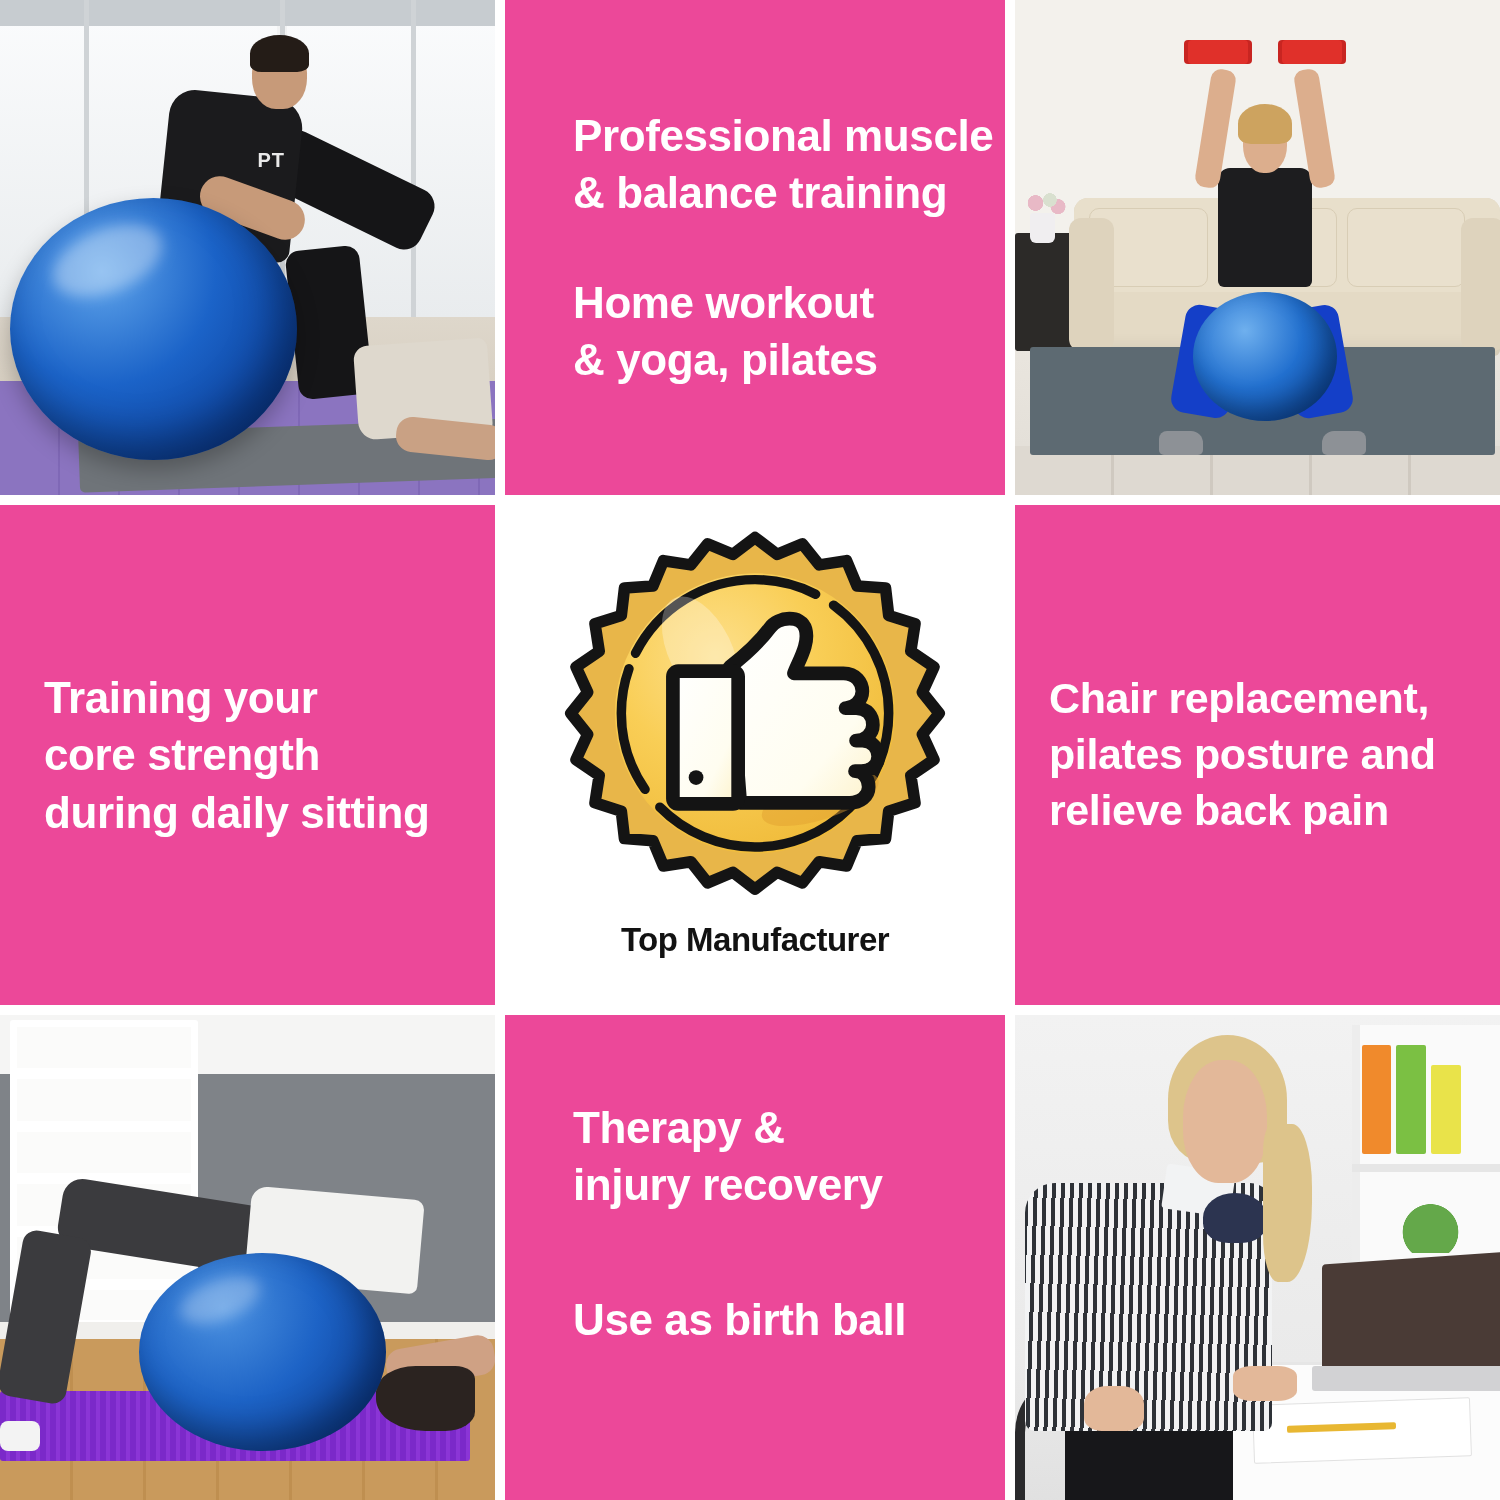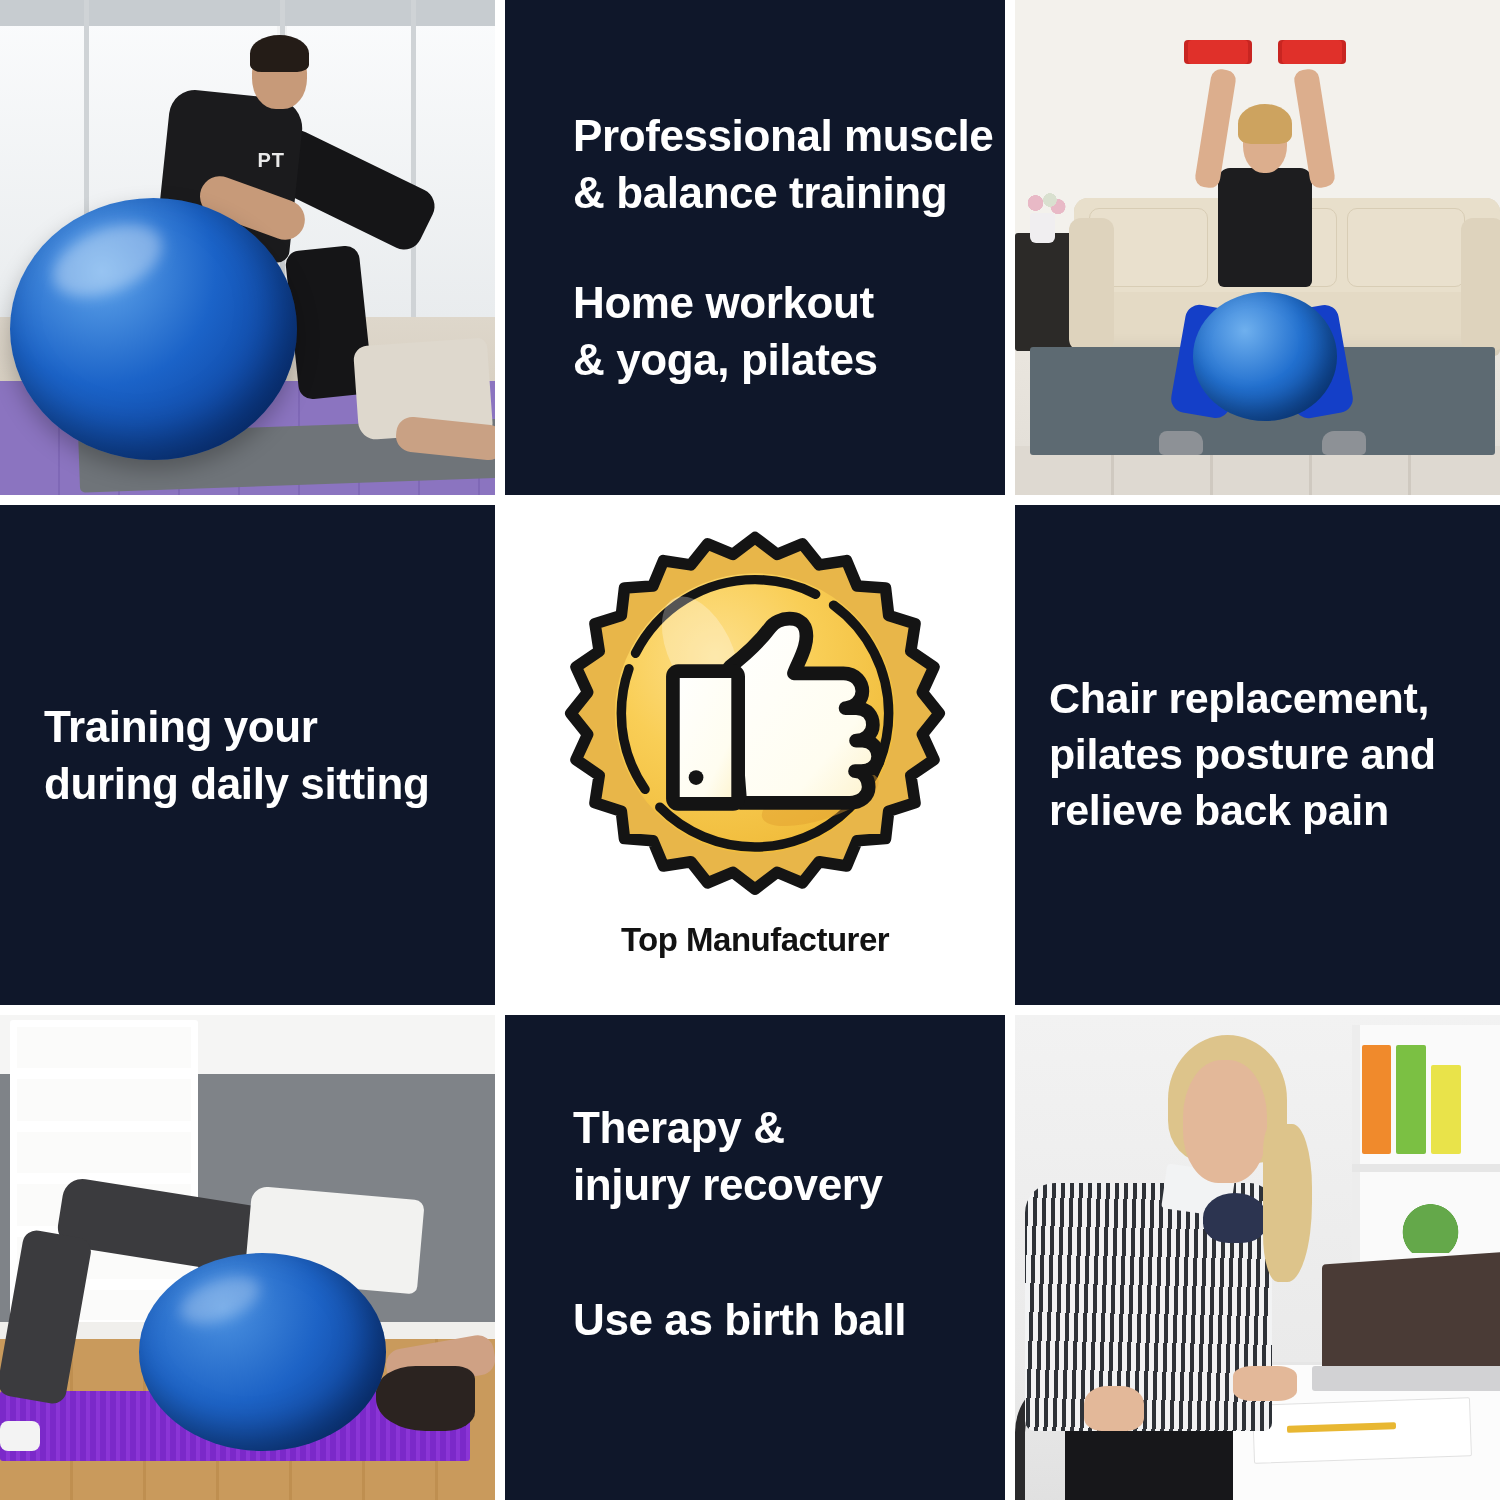--- a/index.html
+++ b/index.html
@@ -11,21 +11,21 @@
     display:grid;
     grid-template-columns:495px 500px 495px;
     grid-template-rows:495px 500px 495px;
     column-gap:10px; row-gap:10px;
     background:#ffffff;
   }
 
   .cell { position:relative; overflow:hidden; }
 
   .blue-panel {
-    background:#0f172a;
+    background:#ec4899;
     display:flex; flex-direction:column; justify-content:center;
     padding:0 34px;
   }
   .blue-panel.pad-left { padding-left:44px; }
   .blue-panel.pad-mid  { padding-left:68px; }
 
   .line {
     color:#ffffff;
     font-weight:bold;
     font-size:44px;
@@ -278,20 +278,21 @@
       <div class="hair2"></div>
       <div class="db-l"></div>
       <div class="db-r"></div>
       <div class="shoe-l"></div>
       <div class="shoe-r"></div>
     </div>
   </div>
 
   <div class="cell blue-panel pad-left">
     <div class="line">Training your</div>
+    <div class="line">core strength</div>
     <div class="line">during daily sitting</div>
   </div>
 
   <div class="cell badge-cell">
     <svg class="badge-svg" viewBox="0 0 400 380">
       <defs>
         <radialGradient id="coinGrad" cx="36%" cy="30%" r="78%">
           <stop offset="0%" stop-color="#FDE08C"></stop>
           <stop offset="46%" stop-color="#F9CE56"></stop>
           <stop offset="100%" stop-color="#EFB937"></stop>

